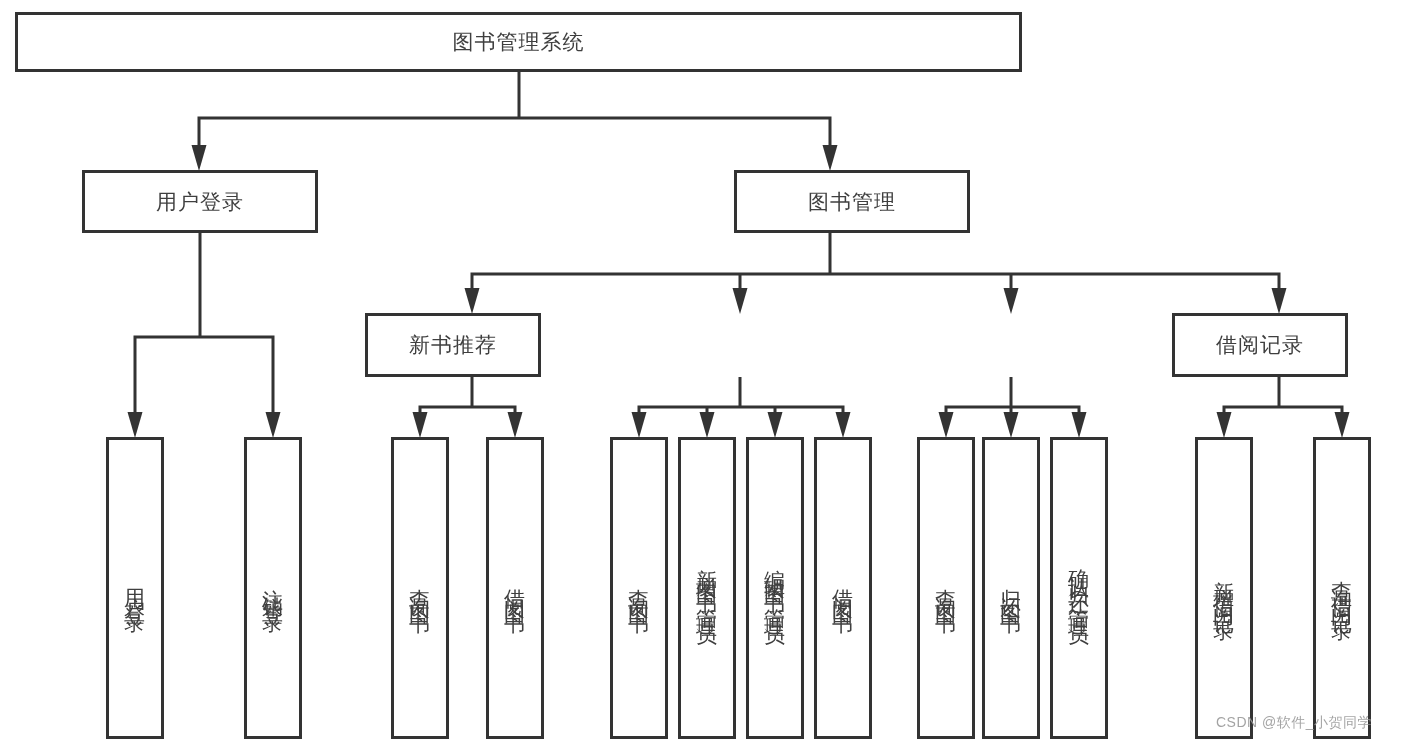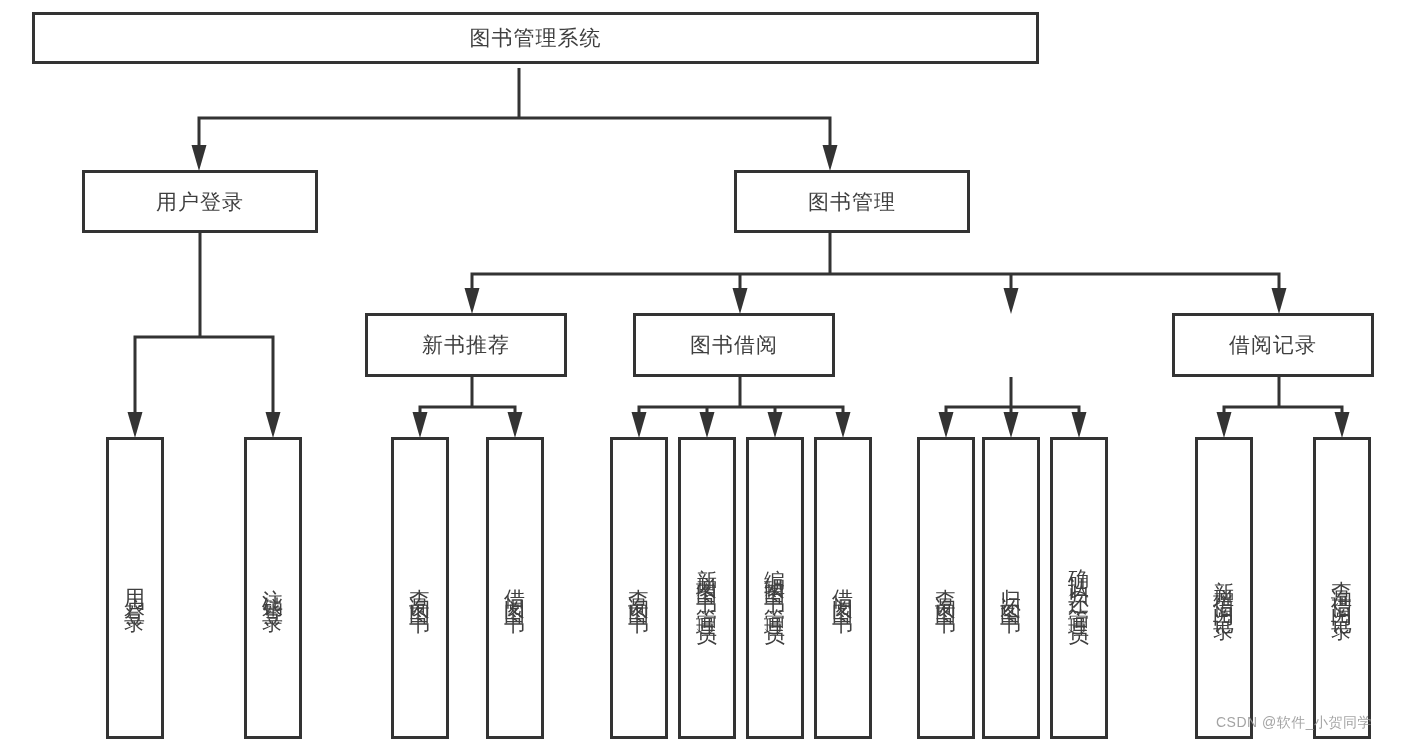--- a/index.html
+++ b/index.html
@@ -23,21 +23,21 @@
     position:absolute;box-sizing:border-box;
     border:3px solid var(--line);
     background:var(--bg);
     display:flex;align-items:center;justify-content:center;
     z-index:1;
   }
   .hlabel{
     font-size:21px;color:var(--text);letter-spacing:1px;white-space:nowrap;
   }
   .lvl2{top:170px;width:236px;height:63px;}
-  .lvl3{top:313px;width:202px;height:64px;}
+  .lvl3{top:313px;width:176px;height:64px;}
   .leaf{top:437px;width:58px;height:302px;}
   .vtext{
     writing-mode:vertical-rl;
     font-size:21px;color:var(--text);
     letter-spacing:8px;line-height:1;
     white-space:nowrap;
   }
   .watermark{
     position:absolute;left:1216px;top:714px;width:215px;
     font-size:14px;color:var(--wm);z-index:2;
@@ -71,36 +71,33 @@
       <polygon points="835.5,412 850.5,412 843,438"></polygon>
       <path d="M1011 377 V407 M944.5 407 H1080.5 M946 407 V416 M1011 407 V416 M1079 407 V416"></path>
       <polygon points="938.5,412 953.5,412 946,438"></polygon>
       <polygon points="1003.5,412 1018.5,412 1011,438"></polygon>
       <polygon points="1071.5,412 1086.5,412 1079,438"></polygon>
       <path d="M1279 377 V407 M1222.5 407 H1343.5 M1224 407 V416 M1342 407 V416"></path>
       <polygon points="1216.5,412 1231.5,412 1224,438"></polygon>
       <polygon points="1334.5,412 1349.5,412 1342,438"></polygon>
     </svg>
 
-  <div class="box" style="left:32px;top:12px;width:1007px;height:52px">
+  <div class="box" style="left:15px;top:12px;width:1007px;height:60px">
     <span class="hlabel">图书管理系统</span>
   </div>
 
   <div class="box lvl2" style="left:82px">
     <span class="hlabel">用户登录</span>
   </div>
   <div class="box lvl2" style="left:734px">
     <span class="hlabel">图书管理</span>
   </div>
 
   <div class="box lvl3" style="left:365px">
     <span class="hlabel">新书推荐</span>
-  </div>
-  <div class="box lvl3" style="left:633px">
-    <span class="hlabel">图书借阅</span>
   </div>
   <div class="box lvl3" style="left:1172px">
     <span class="hlabel">借阅记录</span>
   </div>
 
   <div class="box leaf" style="left:106px">
     <span class="vtext">用户登录</span>
   </div>
   <div class="box leaf" style="left:244px">
     <span class="vtext">注销登录</span>

